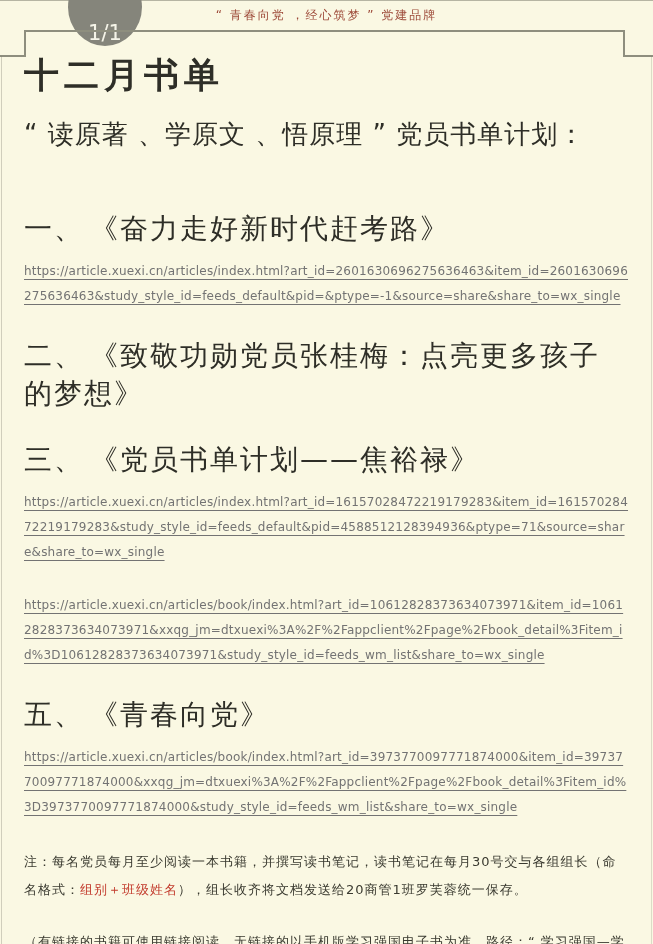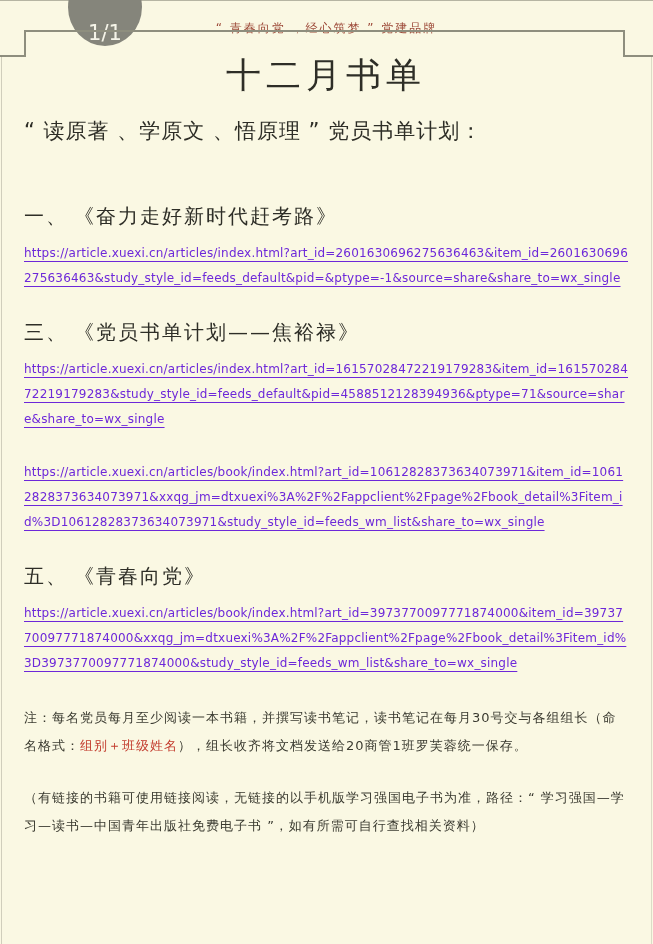--- a/index.html
+++ b/index.html
@@ -18,45 +18,45 @@
   
   .badge{
     position:absolute;left:68px;top:-32px;width:74px;height:78px;
     border-radius:50%;background:#85857b;
     display:flex;align-items:center;justify-content:center;
     color:#f5f4e8;font-size:21px;font-weight:500;
   }
   .badge span{margin-top:52px;}
   
   .slogan{
-    position:absolute;top:20px;left:0;width:653px;
+    position:absolute;top:7px;left:0;width:653px;
     text-align:center;font-size:12px;letter-spacing:2px;
     color:#9d4a39;
   }
   
   .rule-main{position:absolute;top:30px;left:24px;width:601px;height:2px;background:#8e8e7e;}
   .corner-left-v{position:absolute;top:30px;left:24px;width:2px;height:27px;background:#8e8e7e;}
   .corner-left-h{position:absolute;top:55px;left:0;width:26px;height:2px;background:#8e8e7e;}
   .corner-right-v{position:absolute;top:30px;left:623px;width:2px;height:27px;background:#8e8e7e;}
   .corner-right-h{position:absolute;top:55px;left:623px;width:30px;height:2px;background:#8e8e7e;}
   .edge-left{position:absolute;top:56px;left:1px;width:1px;height:888px;background:rgba(130,130,115,.35);}
   .edge-right{position:absolute;top:56px;right:1px;width:1px;height:888px;background:rgba(130,130,115,.25);}
 
   .content{position:absolute;top:44px;left:24px;width:604px;}
   .doc-title{
-    text-align:center;font-size:35px;font-weight:400;
+    font-size:35px;font-weight:700;
     letter-spacing:5px;color:#2e2e27;margin:8px 0 18px 0;
   }
-  .subtitle{font-size:21px;letter-spacing:1px;margin-bottom:58px;color:#2e2e27;}
+  .subtitle{font-size:26px;letter-spacing:1px;margin-bottom:58px;color:#2e2e27;}
   .book-item{margin-bottom:28px;}
-  .item-heading{font-size:20px;letter-spacing:2px;color:#2e2e27;margin-bottom:11px;}
+  .item-heading{font-size:28px;letter-spacing:2px;color:#2e2e27;margin-bottom:11px;}
   .item-label{margin-right:6px;}
   .url{
     display:block;font-size:12px;line-height:25px;
-    color:#6d28d9;text-decoration:underline;
+    color:#737373;text-decoration:underline;
     text-underline-offset:4px;
     word-break:break-all;letter-spacing:0.2px;
     cursor:pointer;
   }
   .note{
     font-size:13px;line-height:28px;letter-spacing:1px;
     color:#3a3a30;margin-top:24px;
   }
   .note .red{color:#c23a2c;}
 </style>
@@ -87,20 +87,23 @@
     <div class="subtitle">“ 读原著 、学原文 、悟原理 ” 党员书单计划：</div>
 
     <div class="book-item">
       <div class="item-heading">
         <span class="item-label">一、</span><span>《奋力走好新时代赶考路》</span>
       </div>
       <a class="url">https://article.xuexi.cn/articles/index.html?art_id=2601630696275636463&amp;item_id=2601630696275636463&amp;study_style_id=feeds_default&amp;pid=&amp;ptype=-1&amp;source=share&amp;share_to=wx_single</a>
     </div>
 
     <div class="book-item">
+      <div class="item-heading">
+        <span class="item-label">二、</span><span>《致敬功勋党员张桂梅：点亮更多孩子的梦想》</span>
+      </div>
     </div>
 
     <div class="book-item">
       <div class="item-heading">
         <span class="item-label">三、</span><span>《党员书单计划——焦裕禄》</span>
       </div>
       <a class="url">https://article.xuexi.cn/articles/index.html?art_id=16157028472219179283&amp;item_id=16157028472219179283&amp;study_style_id=feeds_default&amp;pid=4588512128394936&amp;ptype=71&amp;source=share&amp;share_to=wx_single</a>
     </div>
 
     <div class="book-item">

